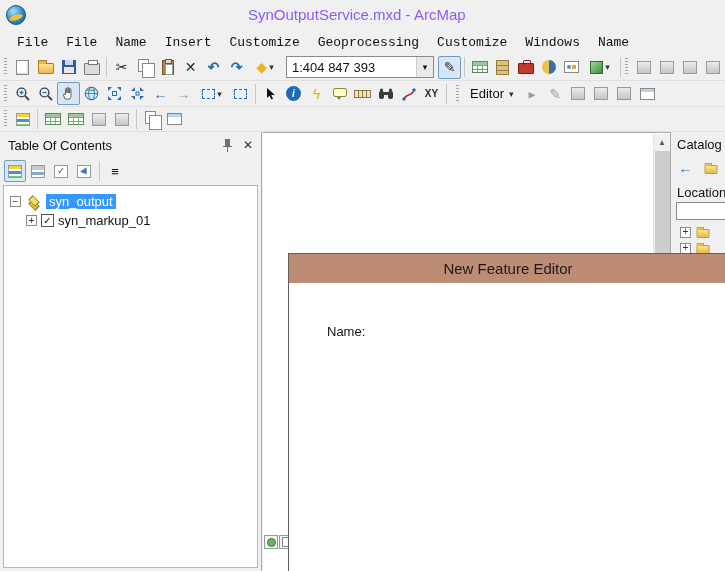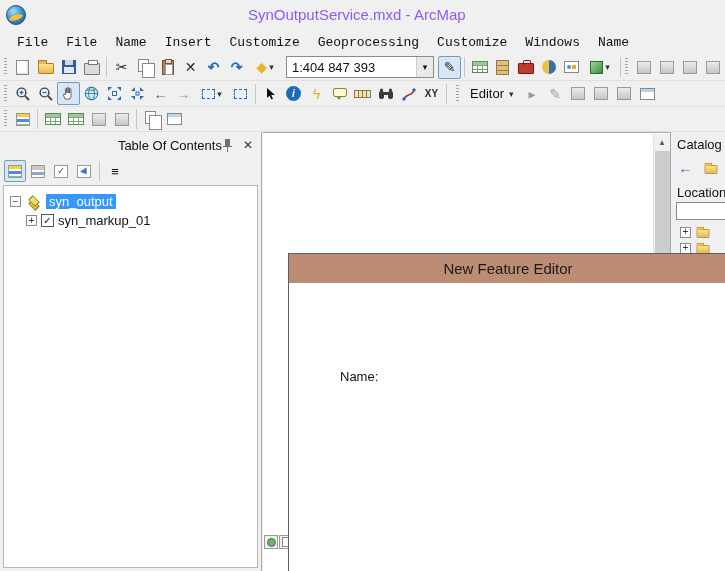--- a/index.html
+++ b/index.html
@@ -78,21 +78,21 @@
   .ic-window { width: 15px; height: 12px; background: #fff; border: 1px solid #888; box-shadow: inset 0 3px 0 #bcd4ea; }
   .ic-rect-dashed { width: 13px; height: 10px; border: 1px dashed #2a6db5; background: #eaf2fa; }
   .ic-info { width: 15px; height: 15px; border-radius: 50%; background: #1f6bb5; color: #fff;
     font-size: 10px; font-style: italic; font-weight: bold; display: flex; align-items: center; justify-content: center; }
   .ic-ruler { width: 17px; height: 8px; background: #f2e3b3; border: 1px solid #8a7a4a;
     background-image: repeating-linear-gradient(to right, transparent 0 3px, #8a7a4a 3px 4px); }
   .ic-bubble { width: 14px; height: 9px; background: #fffbd0; border: 1px solid #8a8a3a; border-radius: 2px; position: relative; margin-bottom: 3px; }
   .ic-bubble::after { content: ""; position: absolute; left: 2px; bottom: -4px; border-left: 3px solid transparent;
     border-right: 3px solid transparent; border-top: 4px solid #8a8a3a; }
   
-  .toc { position: absolute; left: 0; top: 132px; width: 262px; bottom: 0; background: #f0f0f0; border-right: 1px solid #ababab; text-align: right; }
+  .toc { position: absolute; left: 0; top: 132px; width: 262px; bottom: 0; background: #f0f0f0; border-right: 1px solid #ababab; }
   .toc-header { height: 26px; display: flex; align-items: center; padding: 0 8px; }
   .toc-title { flex: 1; }
   .pin { position: relative; width: 11px; height: 14px; margin-right: 10px; }
   .pin::before { content: ""; position: absolute; top: 1px; left: 3px; width: 5px; height: 7px; background: #6f6f6f; }
   .pin::after { content: ""; position: absolute; top: 8px; left: 1px; width: 9px; height: 1px; background: #6f6f6f; box-shadow: 4px 3px 0 -3.5px #6f6f6f; }
   .pin-stem { position: absolute; top: 9px; left: 5px; width: 1px; height: 5px; background: #6f6f6f; }
   .x-glyph { font-size: 12px; color: #333; }
   .toc-toolbar { height: 26px; display: flex; align-items: center; padding-left: 4px; gap: 1px; }
   .tt { width: 22px; height: 22px; display: flex; align-items: center; justify-content: center; }
   .ic-lbd { width: 14px; height: 13px; border: 1px solid #999;
@@ -135,21 +135,21 @@
   .cat-tree { padding-top: 4px; }
   .cat-row { display: flex; align-items: center; gap: 4px; height: 16px; padding-left: 9px; }
   
   .svgi { display: flex; align-items: center; justify-content: center; }
   
   .dialog { position: absolute; left: 288px; top: 253px; width: 440px; height: 330px;
     background: #fff; border: 1px solid #5f5f5f; z-index: 5; }
   .dlg-title { height: 29px; background: #bd8c75; display: flex; align-items: center; justify-content: center;
     font-size: 15px; color: #1a1a1a; }
   .dlg-body { position: relative; height: 300px; background: #fff; }
-  .dlg-label { position: absolute; left: 51px; top: 41px; margin-top: 45px; }
+  .dlg-label { position: absolute; left: 38px; top: 41px; }
   .dlg-input { position: absolute; left: 120px; top: 37px; width: 215px; height: 21px; background: #fff;
     border: 1px solid #7eb4ea; display: flex; align-items: center; padding-left: 3px; overflow: hidden; }
   .dlg-input .sel { background: #3399ff; color: #fff; padding: 1px 1px; }
 </style>
 </head>
 <body>
 
 <div class="window">
 
   <div class="titlebar">

